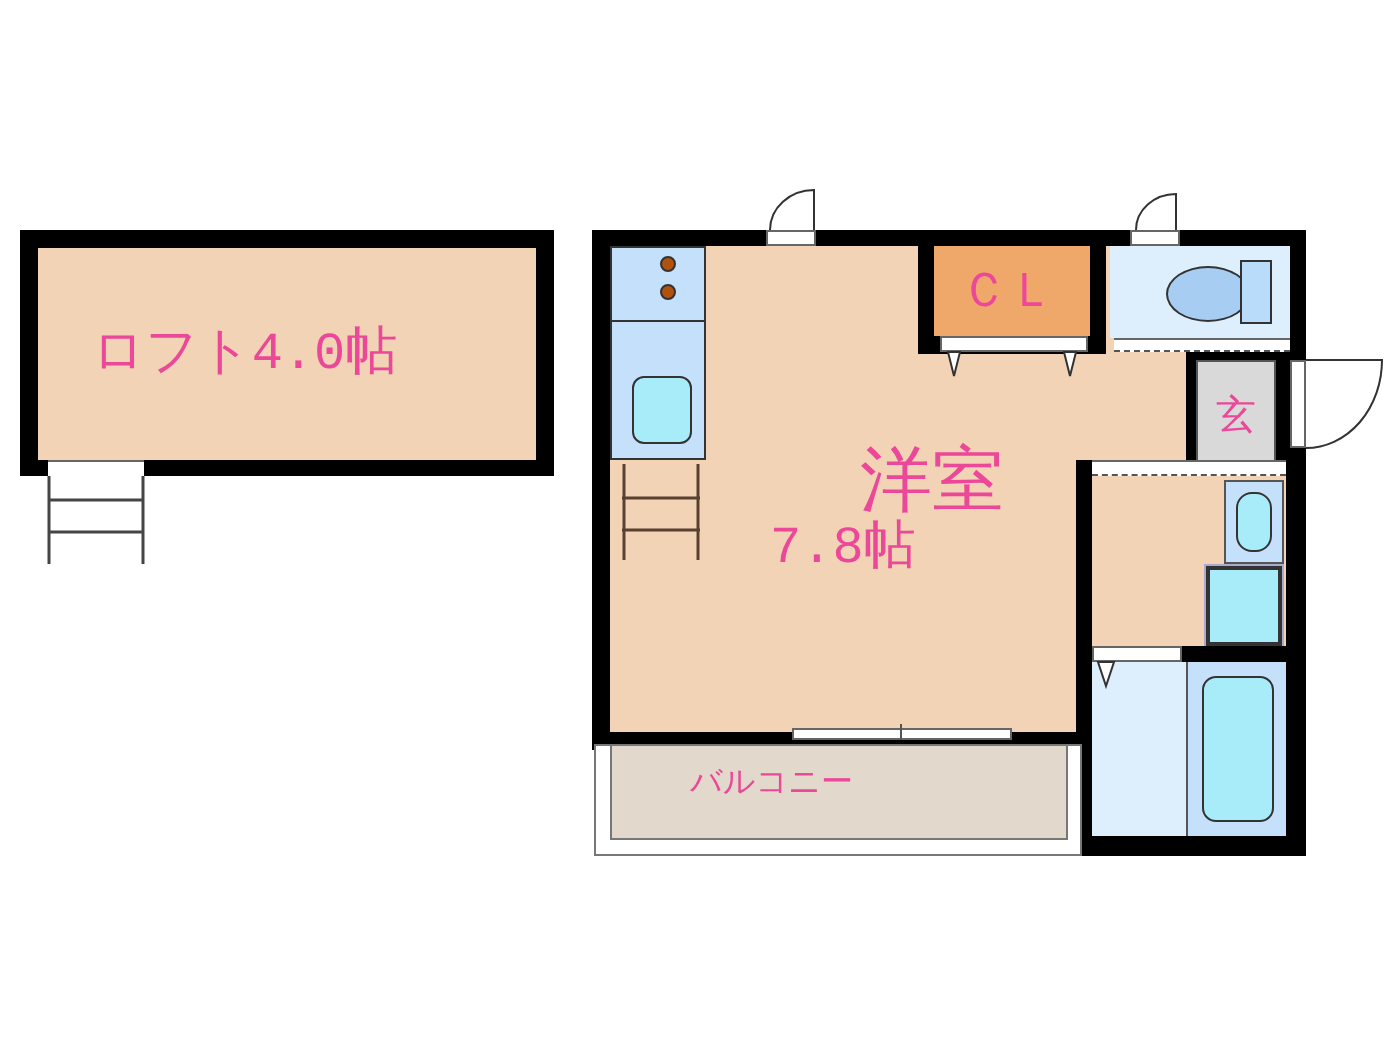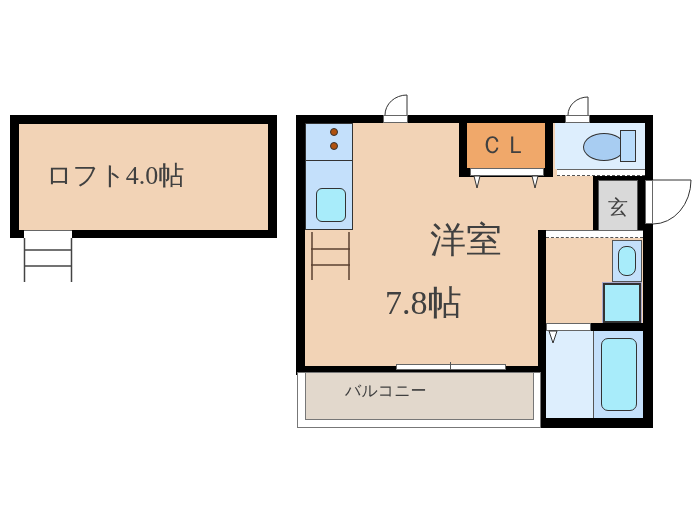--- a/index.html
+++ b/index.html
@@ -1,20 +1,20 @@
 <!DOCTYPE html>
 <html><head>
 <meta charset="utf-8">
 <style>
   html, body { margin:0; padding:0; }
   body { width:700px; height:525px; background:#ffffff; position:relative; overflow:hidden;
          font-family:"DejaVu Serif", serif; }
   .abs { position:absolute; box-sizing:border-box; }
   .wall { background:#000; }
-  .label { position:absolute; color:#404040; white-space:nowrap; font-family:Liberation Serif, serif; }
+  .label { position:absolute; color:#ec4899; white-space:nowrap; font-family:Liberation Mono, monospace; }
   svg { position:absolute; overflow:visible; }
 </style>
 </head>
 <body>
 
 <div class="abs wall" style="left:10px;top:115px;width:267px;height:123px;"></div>
 <div class="abs" style="left:19px;top:124px;width:249px;height:106px;background:#f2d3b6;"></div>
 <div class="abs" style="left:24px;top:230px;width:48px;height:8px;background:#fff;border-top:1px solid #666;"></div>
 <svg style="left:24px;top:238px;" width="50" height="45">
   <line x1="0.5" y1="0" x2="0.5" y2="44" stroke="#444" stroke-width="1.5"></line>
@@ -89,13 +89,13 @@
 <div class="abs" style="left:593px;top:331px;width:50px;height:87px;background:#c4e0fb;border-left:1px solid #555;"></div>
 <div class="abs" style="left:601px;top:338px;width:36px;height:73px;border-radius:7px;background:#a8ecfa;border:1px solid #333;"></div>
 
 <div class="abs" style="left:396px;top:364px;width:110px;height:6px;background:#fff;border:1px solid #666;"></div>
 <div class="abs" style="left:450px;top:362px;width:1px;height:8px;background:#555;"></div>
 <div class="abs" style="left:297px;top:372px;width:244px;height:56px;background:#fff;border:1px solid #777;"></div>
 <div class="abs" style="left:305px;top:372px;width:229px;height:48px;background:#e2d8cc;border:1px solid #777;"></div>
 <div class="label" style="left:345px;top:381px;font-size:16px;">バルコニー</div>
 
 <div class="label" style="left:384px;top:216px;font-size:36px;margin-left:46px;">洋室</div>
-<div class="label" style="left:385px;top:280px;font-size:34px;">7.8帖</div>
+<div class="label" style="left:385px;top:255px;font-size:26px;">7.8帖</div>
 
 </body></html>

